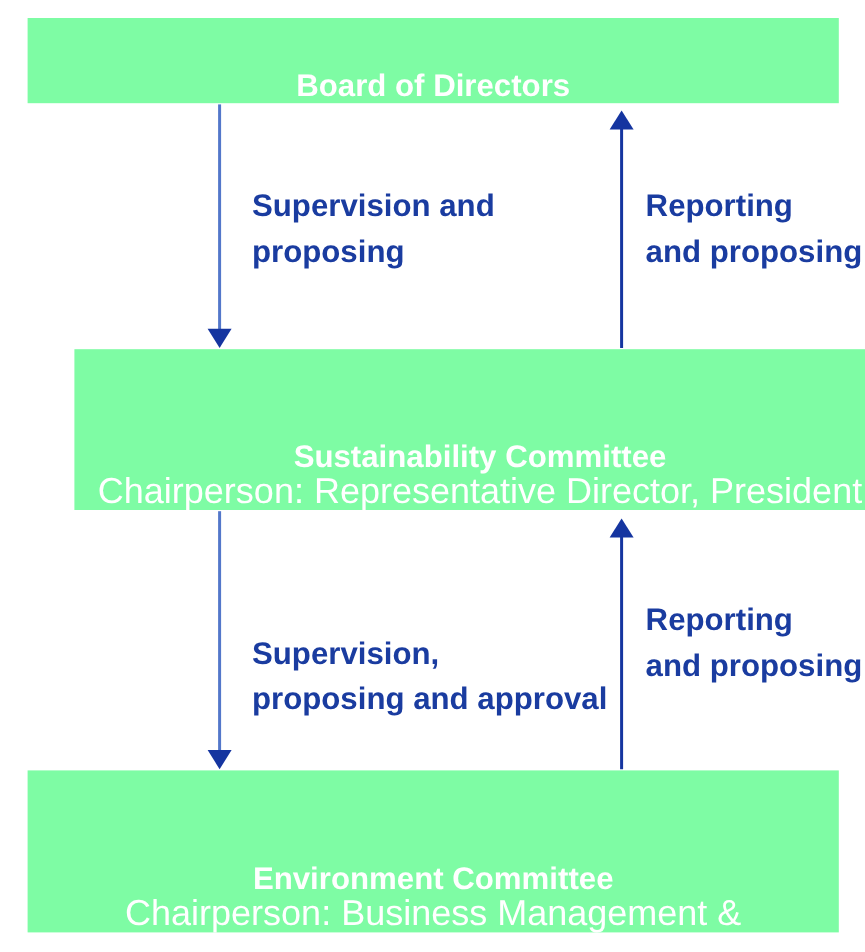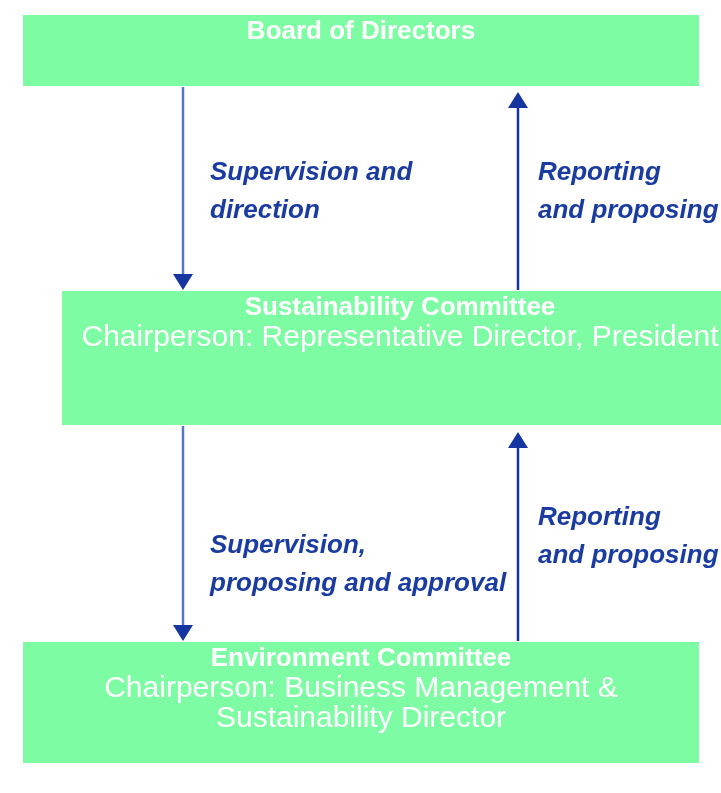--- a/index.html
+++ b/index.html
@@ -23,44 +23,43 @@
   }
   .box {
     position: absolute;
     left: 23px;
     width: 676px;
     background: #7EFCA4;
     color: #ffffff;
     display: flex;
     flex-direction: column;
     align-items: center;
-    justify-content: flex-start;
+    justify-content: flex-end;
     text-align: center;
   }
   .box-board { top: 15px; height: 71px; }
   .box-sustainability { top: 291px; height: 134px; margin-left: 39px; }
-  .box-environment { top: 642px; height: 121px; }
+  .box-environment { top: 642px; height: 135px; }
   .box-title {
     font-weight: bold;
     font-size: 26px;
     line-height: 30px;
   }
   .box-subtitle {
     font-weight: normal;
     font-size: 30px;
     line-height: 30px;
   }
   .flow-label {
     position: absolute;
     color: #1A3CA0;
     font-weight: bold;
     font-size: 26px;
     line-height: 38px;
     white-space: nowrap;
-    font-style: italic;
   }
   .label-supervision-approval  { left: 210px; top: 152px; }
   .label-reporting-top         { left: 538px; top: 152px; }
   .label-supervision-direction { left: 210px; top: 497px; margin-top: 28px; }
   .label-reporting-bottom      { left: 538px; top: 497px; }
 </style>
 </head>
 <body>
 
 <div class="canvas">
@@ -87,21 +86,21 @@
       <polygon points="508,448 528,448 518,432" fill="#1535A0"></polygon>
     </g>
   </svg>
 
   <div class="box box-board">
     <div class="box-title">Board of Directors</div>
   </div>
 
   <div class="flow-label label-supervision-approval">
     <div>Supervision and</div>
-    <div>direction</div>
+    <div>proposing</div>
   </div>
 
   <div class="flow-label label-reporting-top">
     <div>Reporting</div>
     <div>and proposing</div>
   </div>
 
   <div class="box box-sustainability">
     <div class="box-title">Sustainability Committee</div>
     <div class="box-subtitle">Chairperson: Representative Director, President</div>
@@ -113,16 +112,15 @@
   </div>
 
   <div class="flow-label label-reporting-bottom">
     <div>Reporting</div>
     <div>and proposing</div>
   </div>
 
   <div class="box box-environment">
     <div class="box-title">Environment Committee</div>
     <div class="box-subtitle">Chairperson: Business Management &amp;</div>
-    <div class="box-subtitle">Sustainability Director</div>
   </div>
 
 </div>
 
 </body></html>

